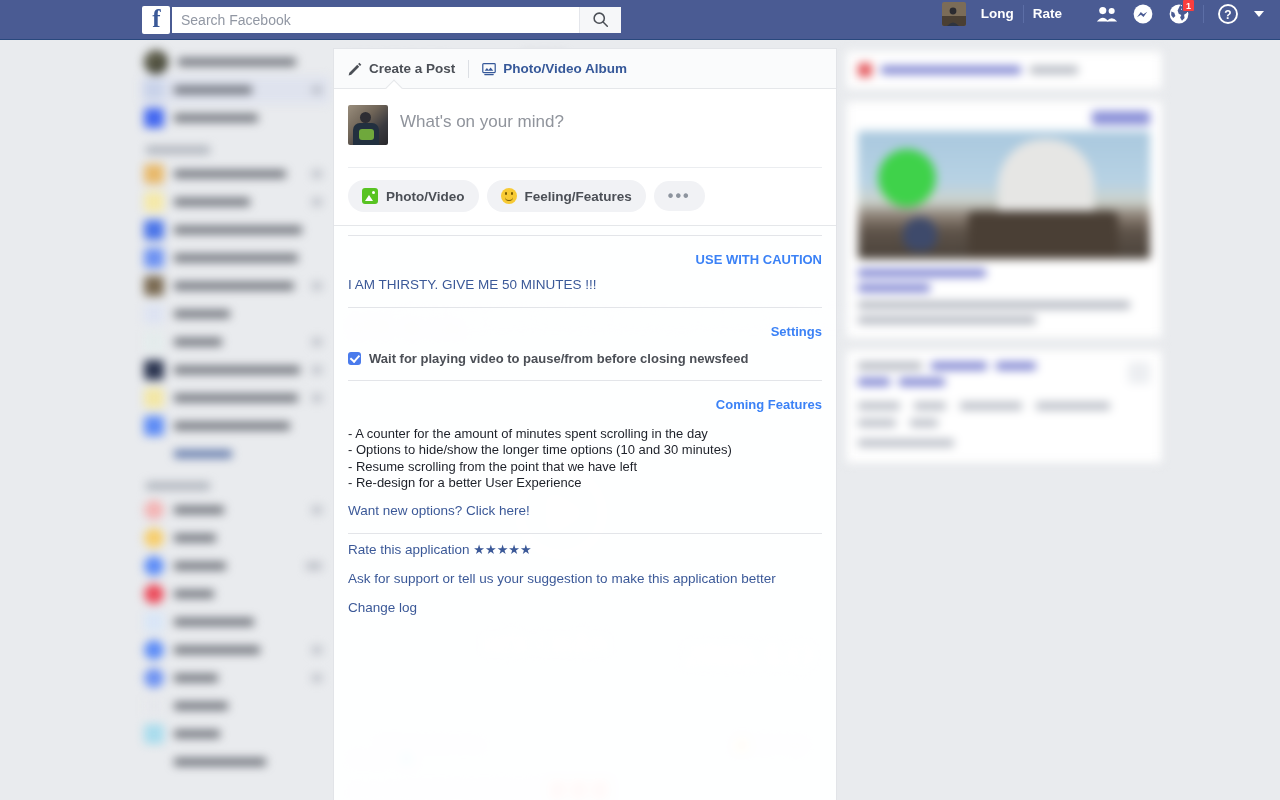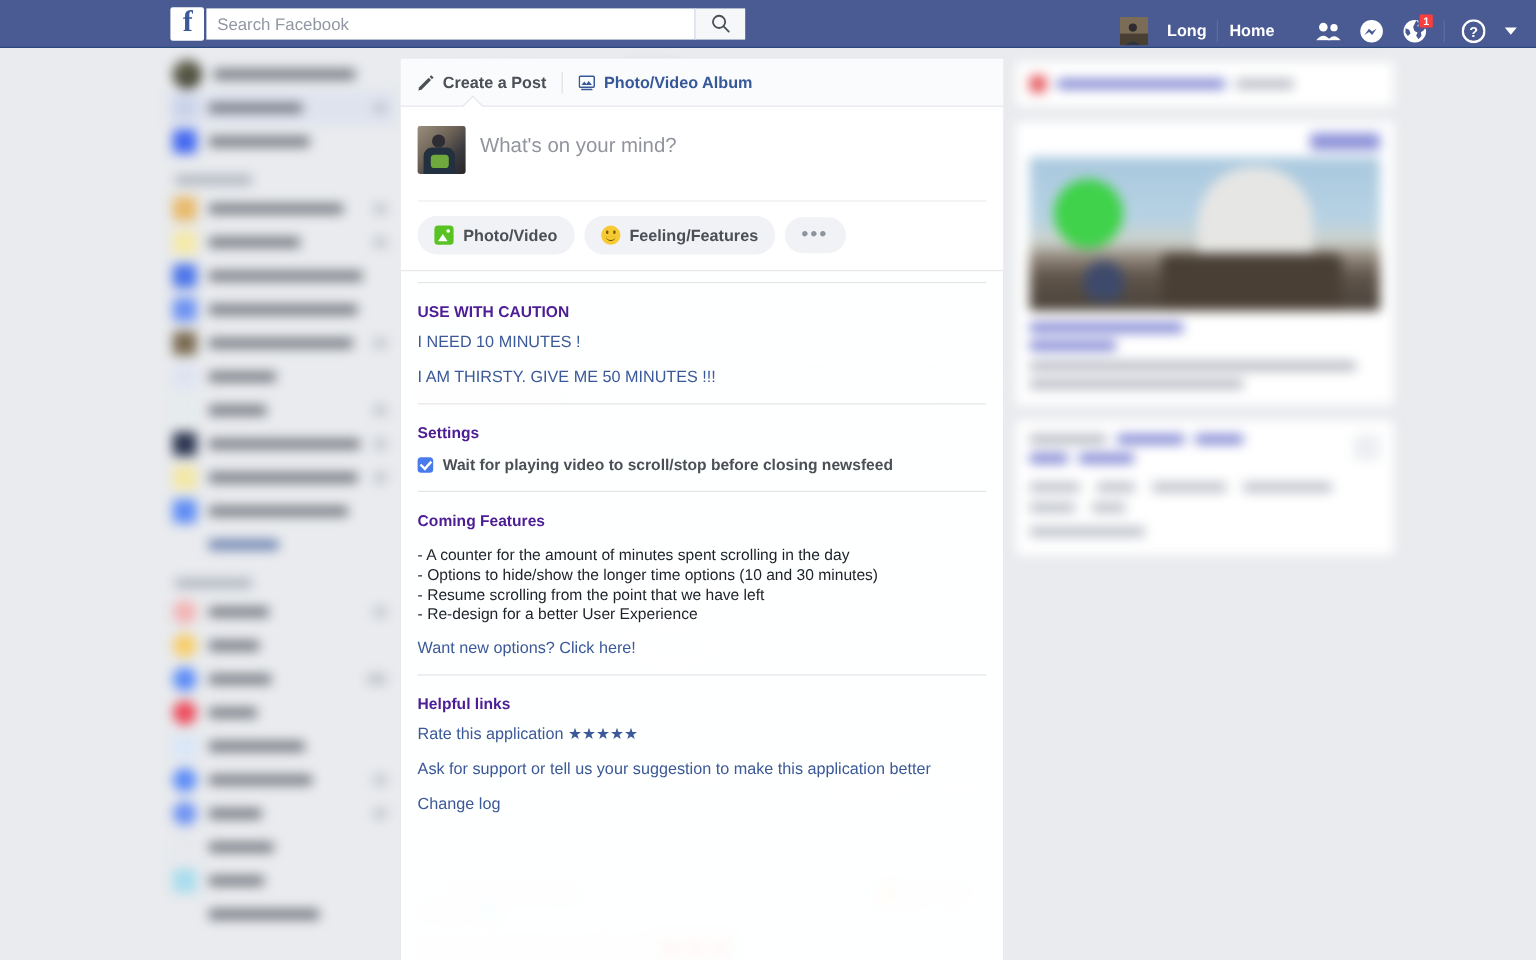--- a/index.html
+++ b/index.html
@@ -36,21 +36,21 @@
     color: #1d2129;
   }
   #search-input::placeholder { color: #9197a3; }
   #search-btn {
     width: 42px; height: 26px; background: #f6f7f9;
     border: 0; border-left: 1px solid #e4e6eb;
     display: flex; align-items: center; justify-content: center;
     cursor: pointer;
   }
   #nav-right {
-    position: absolute; right: 14px; top: 12px; height: 28px;
+    position: absolute; right: 14px; top: 0; height: 28px;
     display: flex; align-items: center; gap: 0;
   }
   .nav-avatar {
     width: 24px; height: 24px; border-radius: 2px; overflow: hidden;
     flex: none; margin-right: 6px;
     background: linear-gradient(160deg,#8d7f6d 0%,#5d5246 45%,#3a3franchise 46%,#2e2a25 100%);
     position: relative;
   }
   .navtext {
     color: #fff; font-size: 13.5px; font-weight: bold; padding: 0 9px;
@@ -232,22 +232,23 @@
   }
 
   
   .sect { padding: 0 14px; }
   .divider { height: 1px; background: #e3e5e9; margin: 0 14px; }
   h2.h {
     font-size: 15.5px; font-weight: bold; color: #1d2129;
     padding: 16px 0 2px; letter-spacing: -0.1px;
   }
   h3.sub {
-    font-size: 13px; font-weight: bold; color: #4c1d95;
+    font-size: 13px; font-weight: bold; color: #3b82f6;
     padding: 16px 0 2px;
+    text-align: right;
   }
   a.opt {
     display: block; font-size: 13.5px; color: #3b5998;
     text-decoration: none; padding: 8px 0 6px; cursor: pointer;
   }
   #settings-row {
     display: flex; align-items: center; gap: 8px;
     padding: 10px 0 14px; cursor: pointer;
   }
   .cbox {
@@ -468,21 +469,21 @@
     <div class="nav-avatar">
       <svg width="24" height="24" viewBox="0 0 24 24">
         <rect width="24" height="24" fill="#7b6c58"></rect>
         <rect x="0" y="14" width="24" height="10" fill="#4a3f33"></rect>
         <circle cx="11" cy="9" r="3.4" fill="#2b2b30"></circle>
         <path d="M5 24 q6 -7 12 0 Z" fill="#2e3440"></path>
       </svg>
     </div>
     <div class="navtext">Long</div>
     <div class="navsep"></div>
-    <div class="navtext">Home</div>
+    <div class="navtext">Rate</div>
 
     <div class="navicon" style="margin-left:18px">
       <svg width="22" height="16" viewBox="0 0 26 18">
         <circle cx="8" cy="5" r="4.2" fill="#fff"></circle>
         <path d="M1 18 q7 -9 14 0 Z" fill="#fff"></path>
         <circle cx="18.5" cy="5.5" r="3.6" fill="#fff"></circle>
         <path d="M12.5 18 q6 -8 12.5 0 Z" fill="#fff"></path>
       </svg>
     </div>
     <div class="navicon">
@@ -556,46 +557,44 @@
       </div>
       <div class="act dots">•••</div>
     </div>
   </div>
 
 
   <div class="divider" style="margin-top:9px"></div>
 
   <div class="sect">
     <h3 class="sub">USE WITH CAUTION</h3>
-    <a class="opt">I NEED 10 MINUTES !</a>
     <a class="opt">I AM THIRSTY. GIVE ME 50 MINUTES !!!</a>
   </div>
 
   <div class="divider" style="margin-top:9px"></div>
 
   <div class="sect">
     <h3 class="sub">Settings</h3>
     <div id="settings-row">
       <span class="cbox"></span>
-      <span id="settings-label">Wait for playing video to scroll/stop before closing newsfeed</span>
+      <span id="settings-label">Wait for playing video to pause/from before closing newsfeed</span>
     </div>
   </div>
 
   <div class="divider"></div>
 
   <div class="sect">
     <h3 class="sub">Coming Features</h3>
     <div id="feature-list">- A counter for the amount of minutes spent scrolling in the day
 - Options to hide/show the longer time options (10 and 30 minutes)
 - Resume scrolling from the point that we have left
 - Re-design for a better User Experience</div>
     <a class="opt">Want new options? Click here!</a>
   </div>
 
   <div class="divider" style="margin-top:9px"></div>
 
   <div class="sect" id="helpful-links">
-    <h3 class="sub">Helpful links</h3>
     <a class="opt"><span>Rate this application </span><span class="stars">★★★★★</span></a>
     <a class="opt">Ask for support or tell us your suggestion to make this application better</a>
     <a class="opt">Change log</a>
   </div>
 </div>
 
 </body></html>

